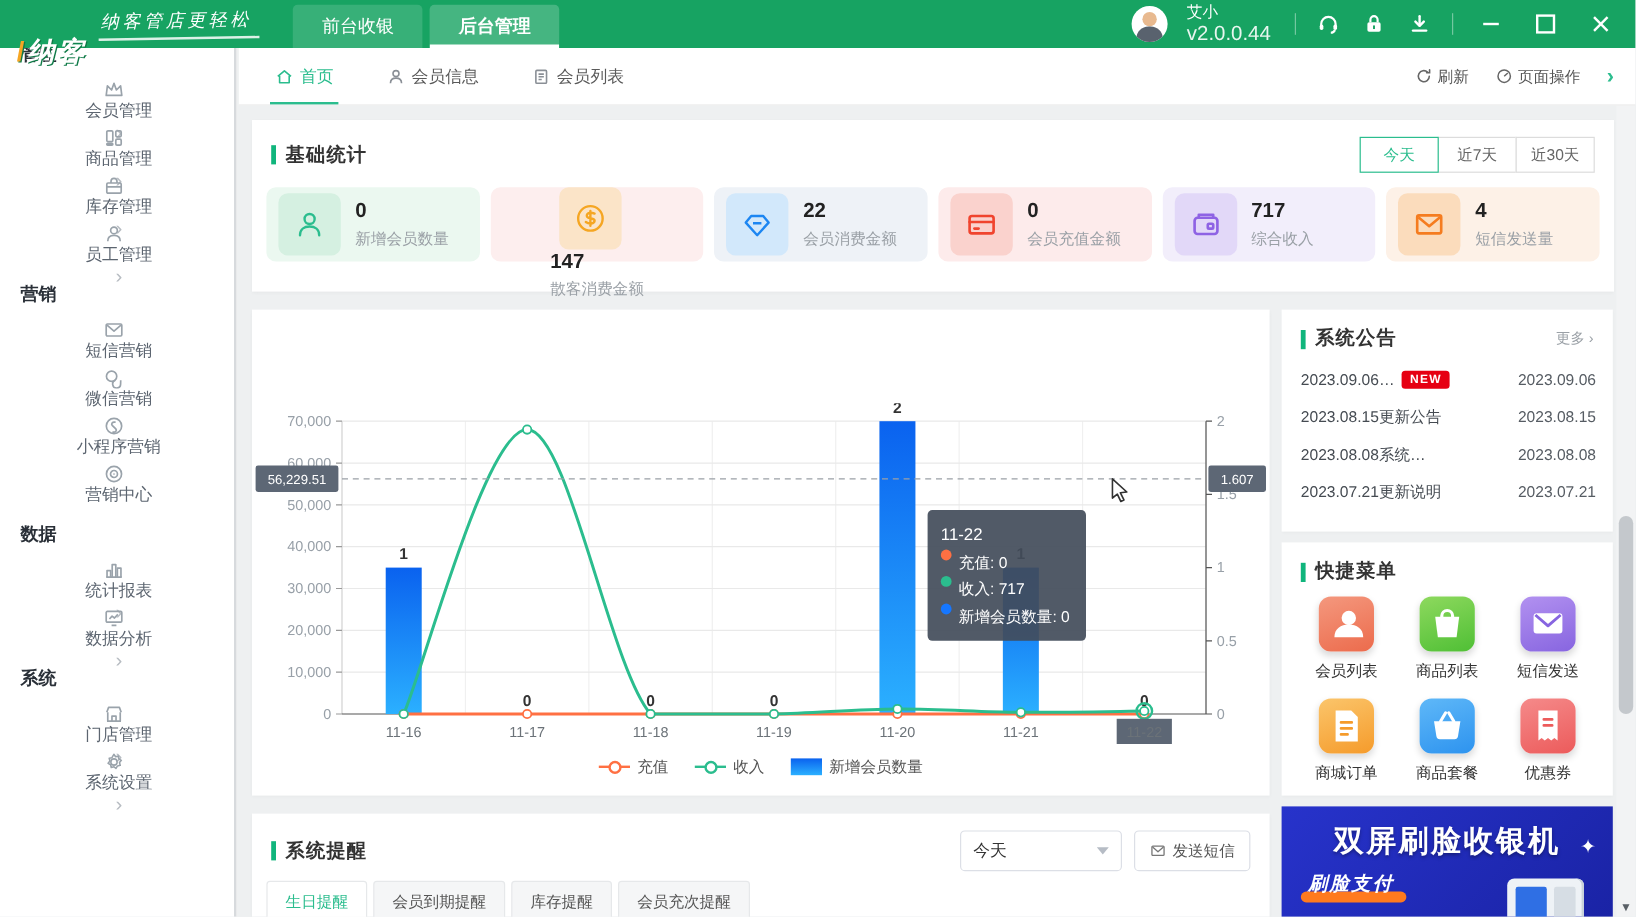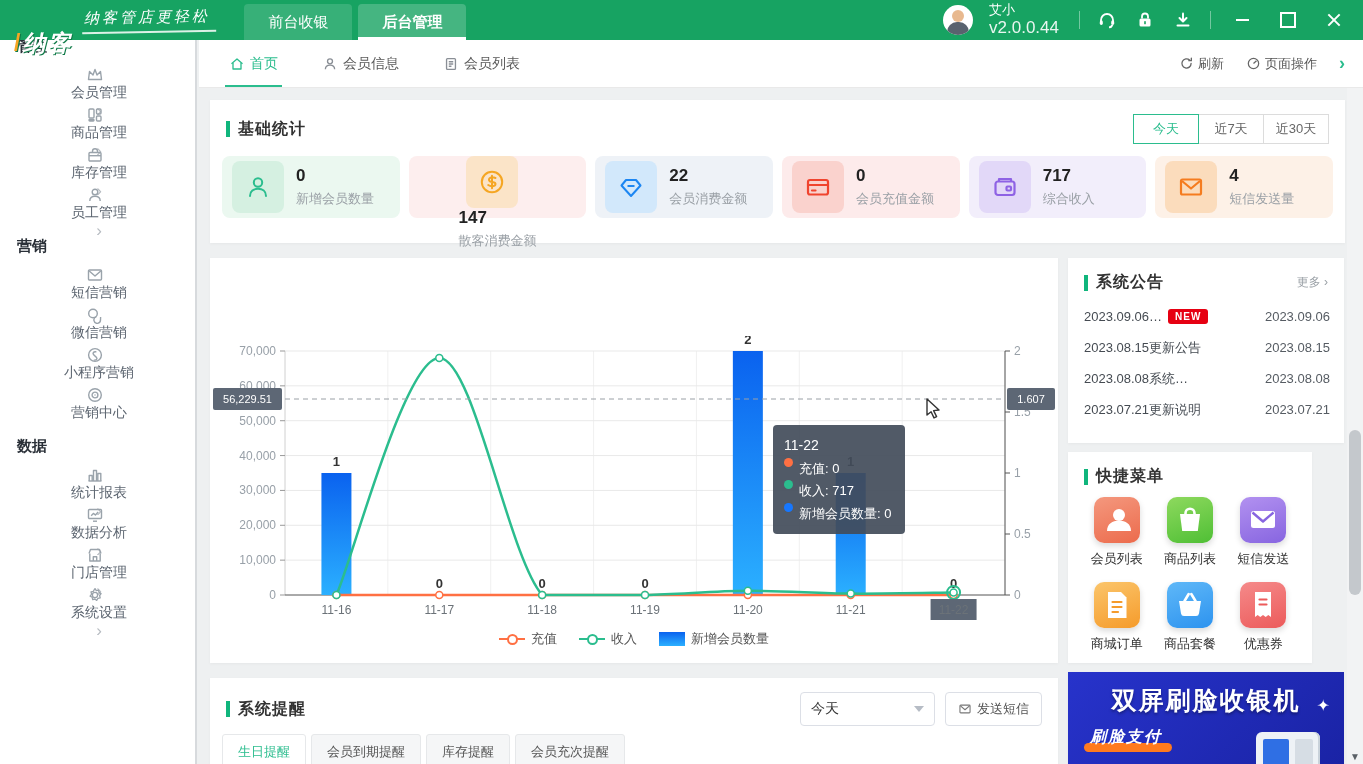--- a/index.html
+++ b/index.html
@@ -89,21 +89,21 @@
   
   .panel-notice { left:1068px; top:258px; width:276px; height:185px; }
   .more { margin-left:auto; font-size:12px; color:#9aa0a6; cursor:pointer; }
   .notice-list { padding:2px 14px 0 16px; }
   .notice-row { display:flex; align-items:center; height:31px; font-size:13px; color:#454b52; cursor:pointer; }
   .nt-text { white-space:nowrap; overflow:hidden; }
   .new-badge { background:#e60012; color:#fff; font-size:10px; font-weight:bold; padding:2px 7px; border-radius:3px; margin-left:6px; letter-spacing:1px; }
   .nt-date { margin-left:auto; color:#565c63; }
 
   
-  .panel-quick { left:1068px; top:452px; width:244px; height:211px; }
+  .panel-quick { left:1068px; top:452px; width:276px; height:211px; }
   .qm-grid { display:grid; grid-template-columns:repeat(3,1fr); row-gap:14px; padding:2px 12px 0 12px; }
   .qm-item { display:flex; flex-direction:column; align-items:center; cursor:pointer; }
   .qm-icon { width:46px; height:46px; border-radius:10px; display:flex; align-items:center; justify-content:center; box-shadow:0 3px 6px rgba(0,0,0,.15); }
   .qm-label { margin-top:7px; font-size:13px; color:#333; }
   .q1 { background:linear-gradient(160deg,#f4987e,#ec6b4c); }
   .q2 { background:linear-gradient(160deg,#8ed95e,#4fbf35); }
   .q3 { background:linear-gradient(160deg,#b291f0,#8765e0); }
   .q4 { background:linear-gradient(160deg,#fbc56b,#f59b2b); }
   .q5 { background:linear-gradient(160deg,#5fb8f8,#2d93ef); }
   .q6 { background:linear-gradient(160deg,#f58a8a,#ec5b5b); }
@@ -272,20 +272,21 @@
     <div class="menu-item">
       <svg width="18" height="18" viewBox="0 0 18 18" fill="none" stroke="#9aa3ab" stroke-width="1.4" stroke-linejoin="round">
           <rect x="2.5" y="3.5" width="13" height="9" rx="1"></rect>
           <path d="M7 15.2 h4"></path>
           <path d="M5.2 9.8 l2.2-2.4 2 1.6 2.8-3"></path>
         </svg>
       <span class="mi-label">数据分析</span>
       <span class="chev">›</span>
     </div>
 
+    <div class="section-label">系统</div>
 
     <div class="menu-item">
       <svg width="18" height="18" viewBox="0 0 18 18" fill="none" stroke="#9aa3ab" stroke-width="1.4" stroke-linejoin="round">
           <path d="M3 7.5 L4.5 3.5 h9 L15 7.5"></path>
           <path d="M3.8 7.5 V15 h10.4 V7.5"></path>
           <path d="M7.3 15 v-4.2 h3.4 V15"></path>
         </svg>
       <span class="mi-label">门店管理</span>
       <span class="chev">›</span>
     </div>

